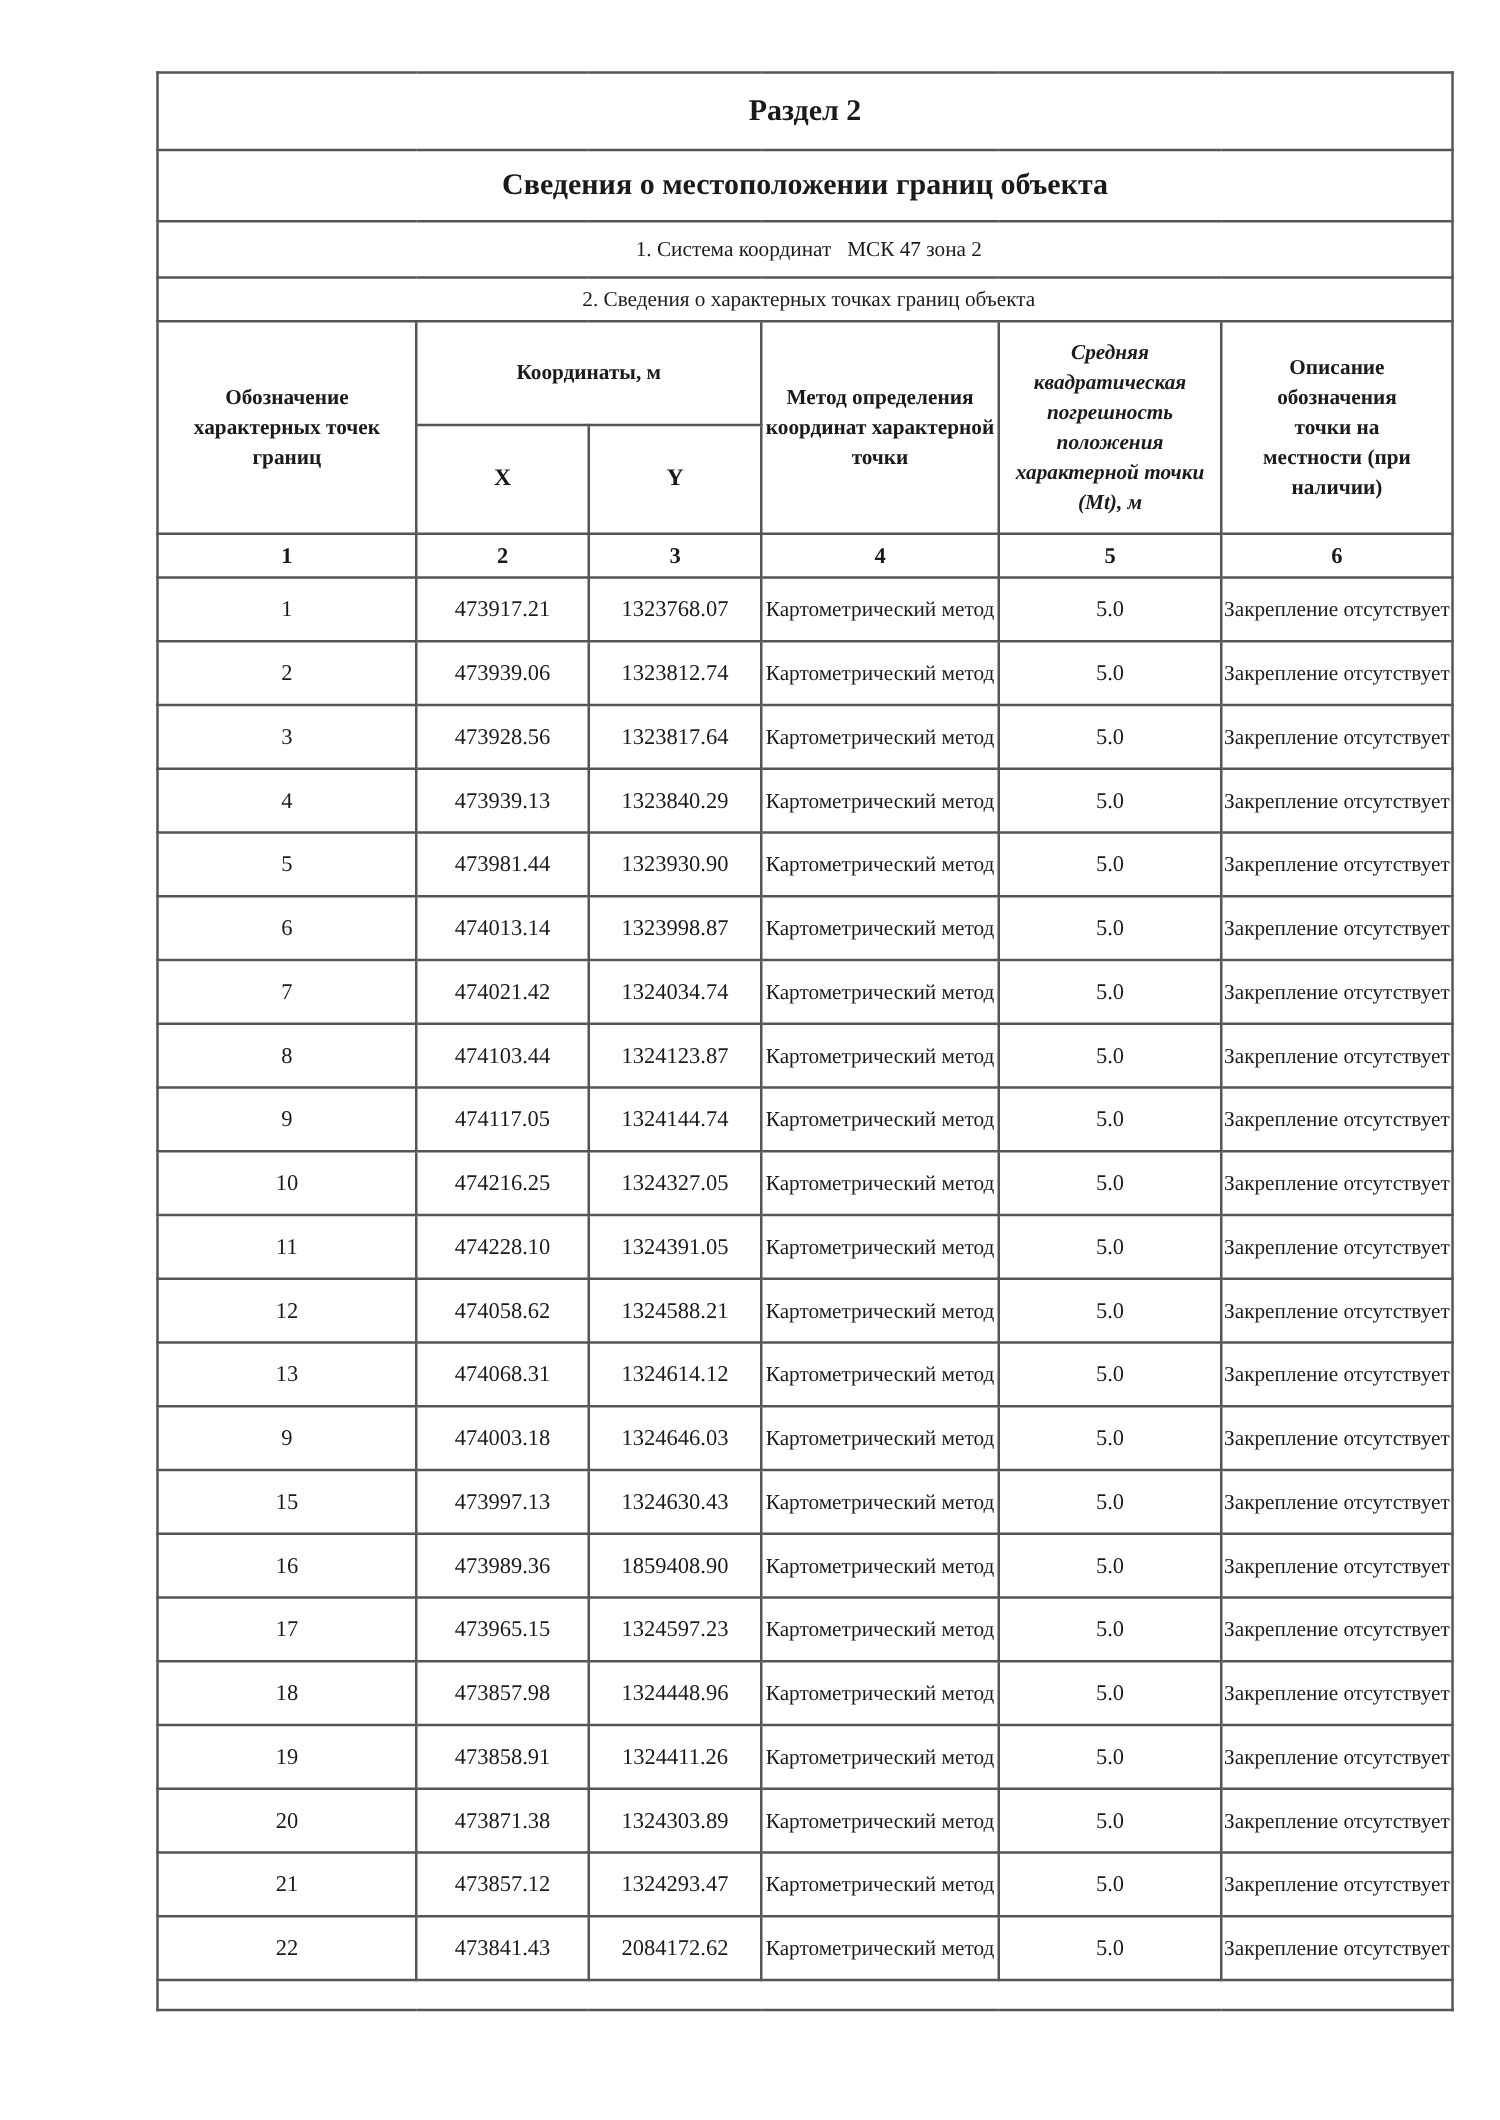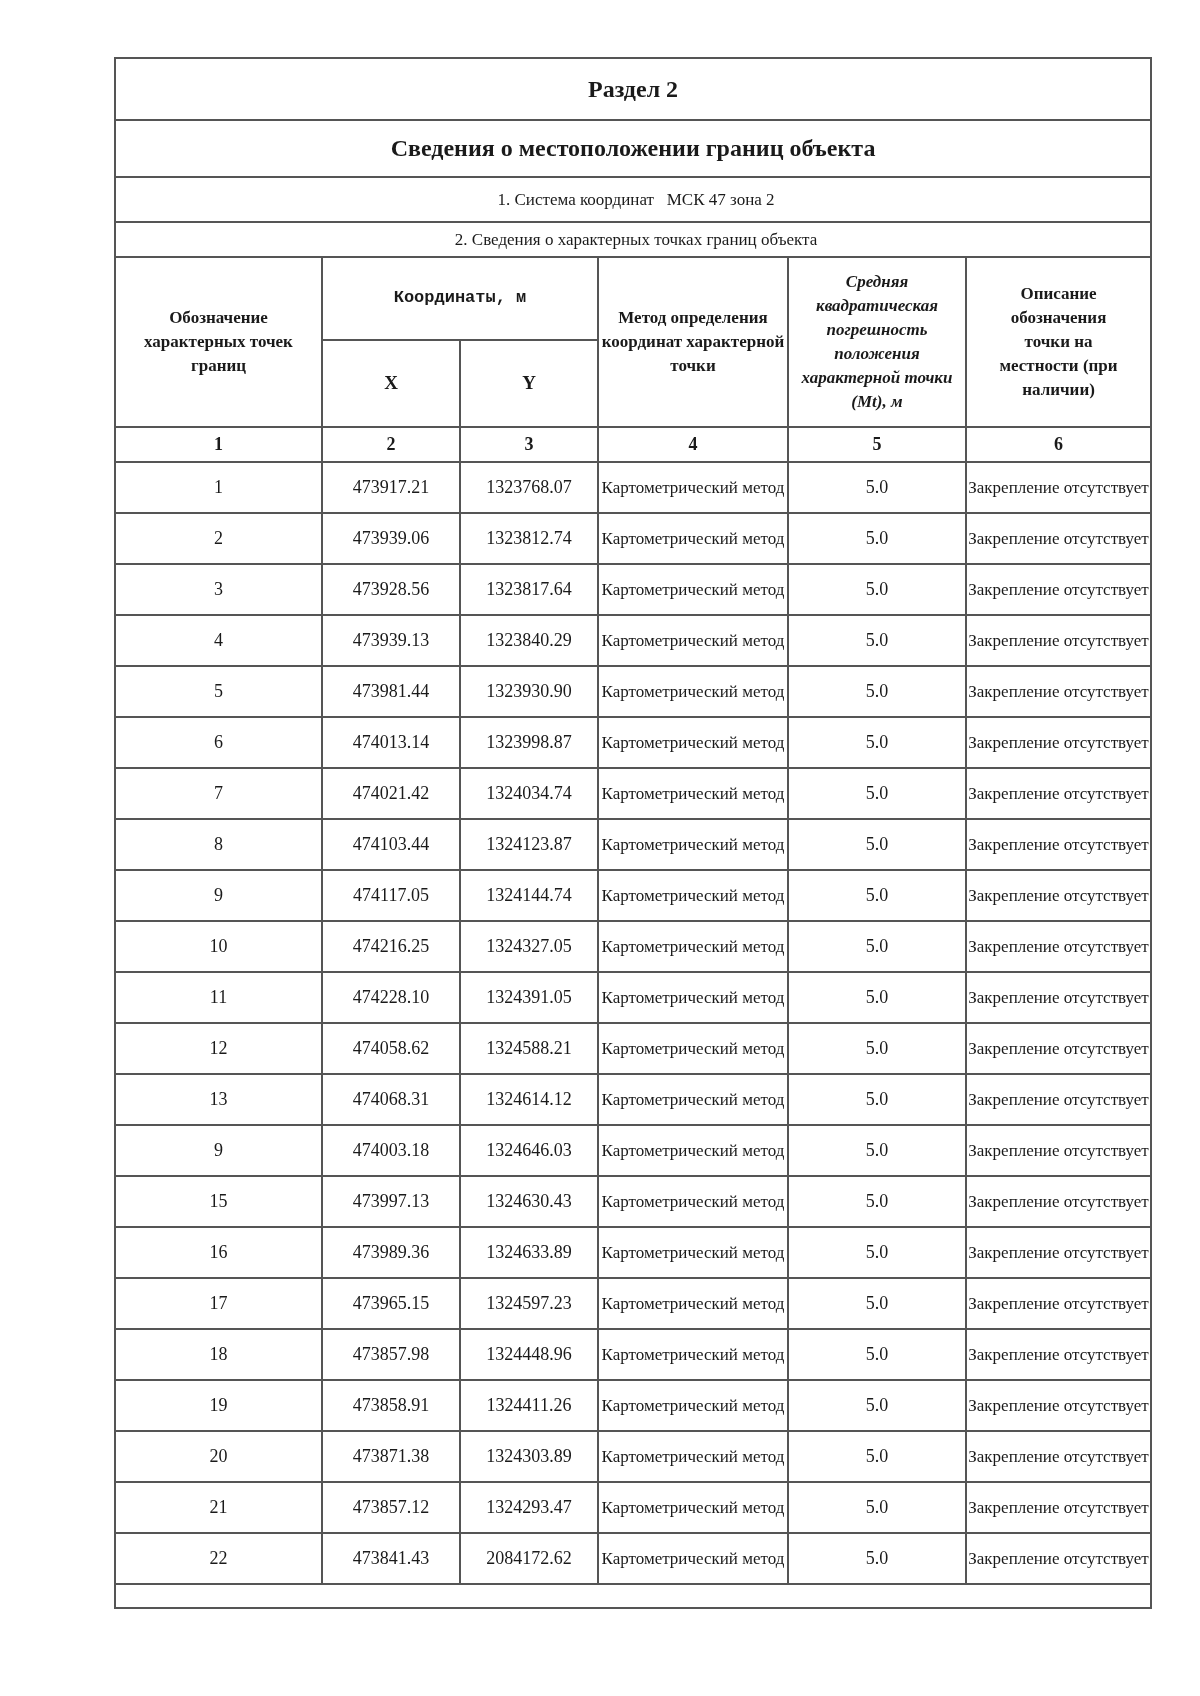--- a/index.html
+++ b/index.html
@@ -1,26 +1,26 @@
 <!DOCTYPE html>
 <html><head>
   <meta charset="utf-8">
   <style>
     html, body { margin: 0; padding: 0; background: #ffffff; }
     body { width: 1200px; height: 1696px; position: relative; font-family: "Liberation Serif", "DejaVu Serif", serif; color: #1a1a1a; }
-    .page { position: absolute; left: 114px; top: 57px; width: 1036px; }
+    .page { position: absolute; left: 125px; top: 57px; width: 1036px; }
     table.doc { border-collapse: collapse; width: 1036px; table-layout: fixed; }
     table.doc td, table.doc th { border: 2px solid #555; padding: 0; text-align: center; vertical-align: middle; }
     .title-cell { height: 60px; font-size: 24px; font-weight: bold; }
     .subtitle-cell { height: 55px; font-size: 24px; font-weight: bold; }
     .info-cell { text-align: right; padding-left: 6px !important; font-size: 17px; border-radius: 21px; }
     .info1 { height: 43px; }
     .info2 { height: 33px; }
     th { font-size: 17px; font-weight: bold; line-height: 24px; }
-    .hdr-top { height: 76px; font-family: Liberation Mono, monospace; }
+    .hdr-top { height: 76px; }
     .hdr-bot { height: 80px; }
     .hdr-xy { font-size: 19px; }
     .num-row td { height: 33px; font-size: 18px; font-weight: bold; }
     .data-row td { height: 49px; font-size: 18px; line-height: 23px; }
     .data-row td.small { font-size: 17px; line-height: 23px; }
     .trailer td { height: 22px; }
   </style>
 </head>
 <body>
 
@@ -182,21 +182,21 @@
           <td>15</td>
           <td>473997.13</td>
           <td>1324630.43</td>
           <td class="small">Картометрический метод</td>
           <td>5.0</td>
           <td class="small">Закрепление отсутствует</td>
         </tr>
         <tr class="data-row">
           <td>16</td>
           <td>473989.36</td>
-          <td>1324633.89</td>
+          <td>1859408.90</td>
           <td class="small">Картометрический метод</td>
           <td>5.0</td>
           <td class="small">Закрепление отсутствует</td>
         </tr>
         <tr class="data-row">
           <td>17</td>
           <td>473965.15</td>
           <td>1324597.23</td>
           <td class="small">Картометрический метод</td>
           <td>5.0</td>

